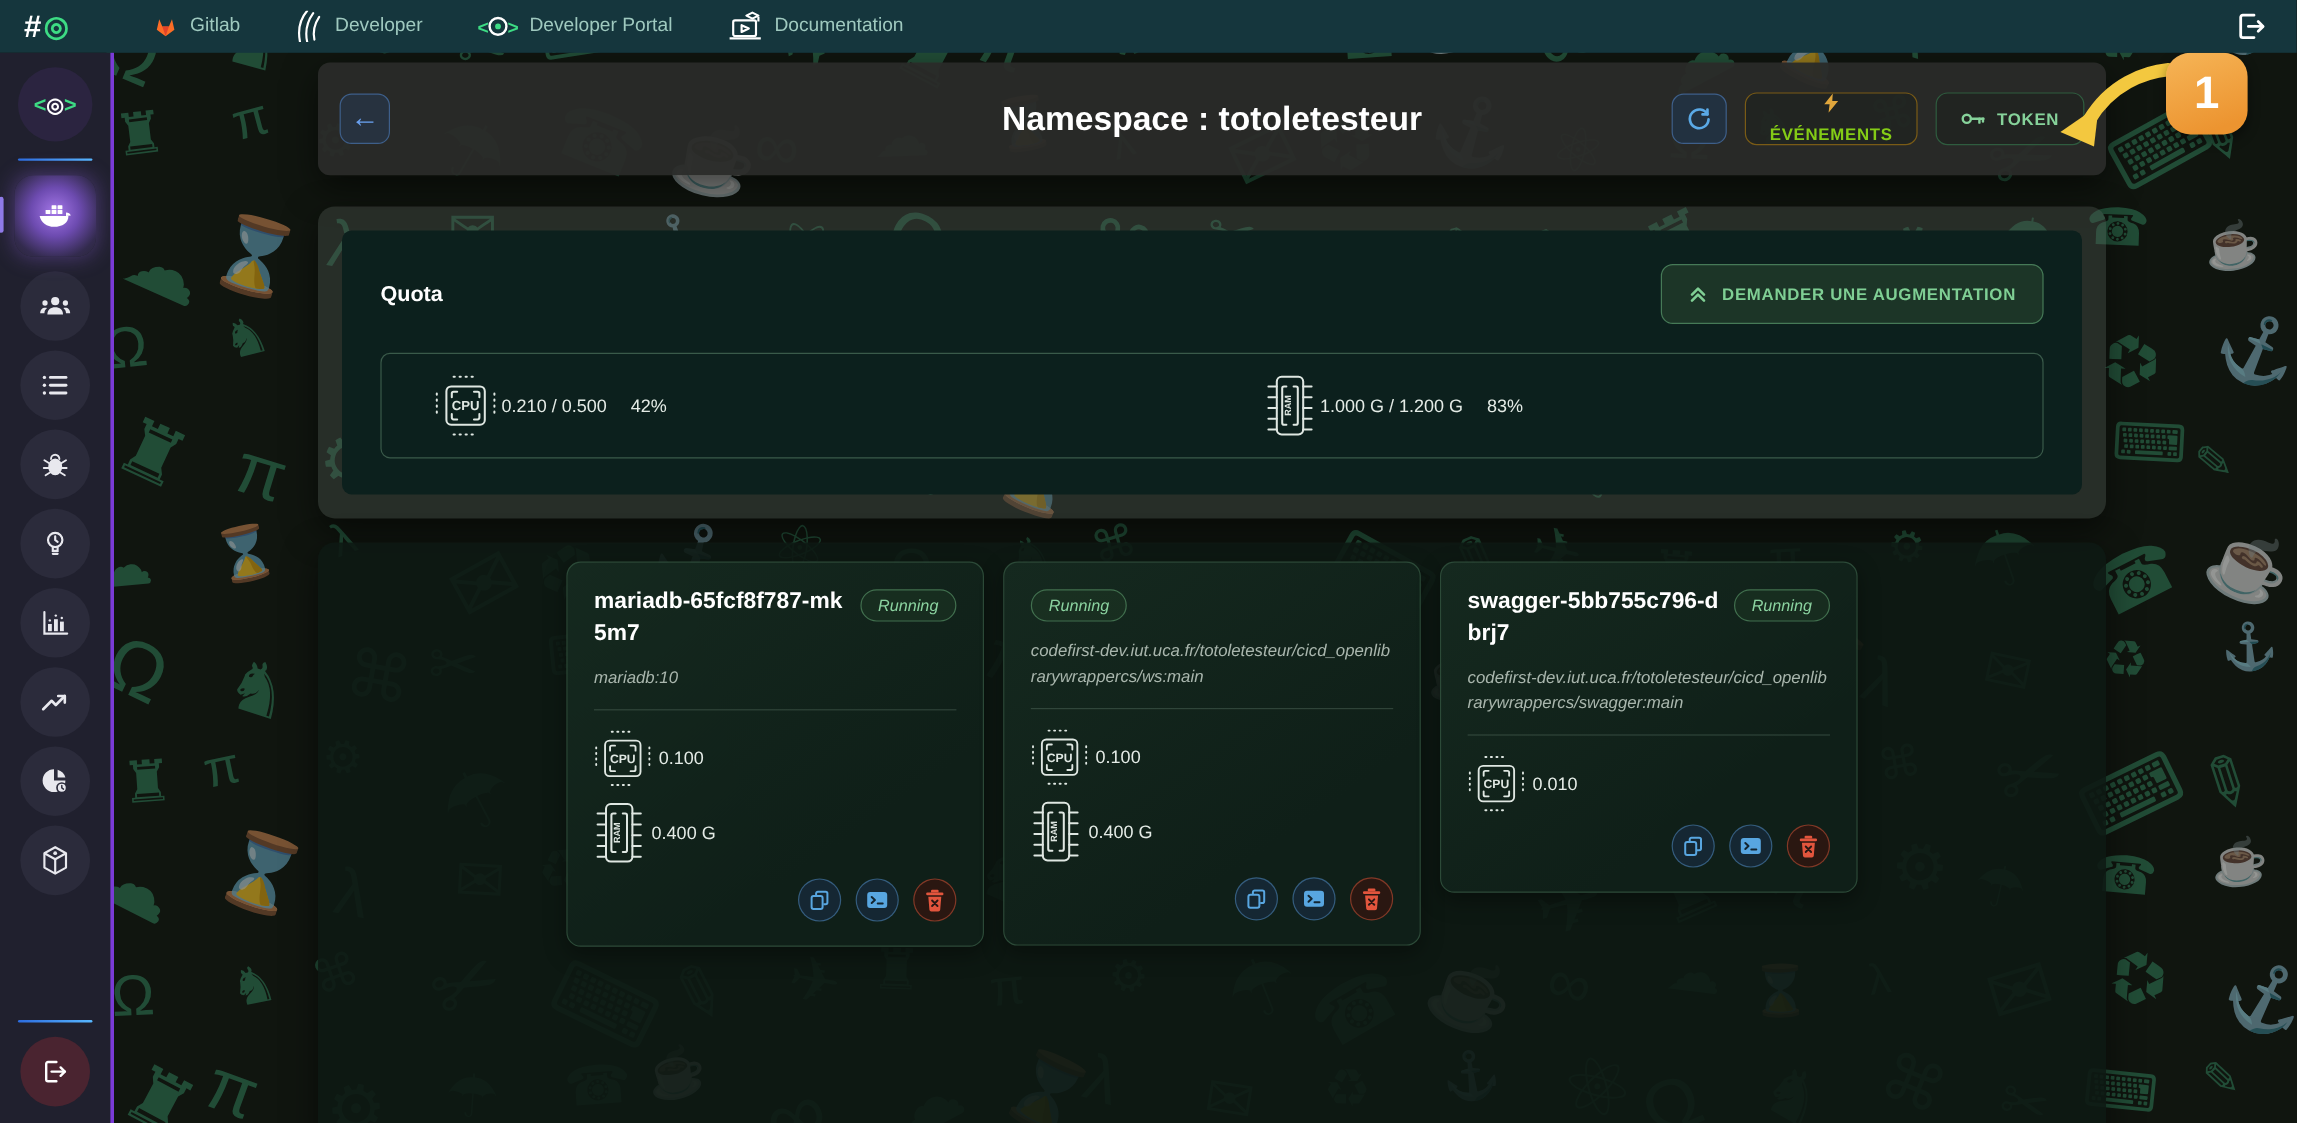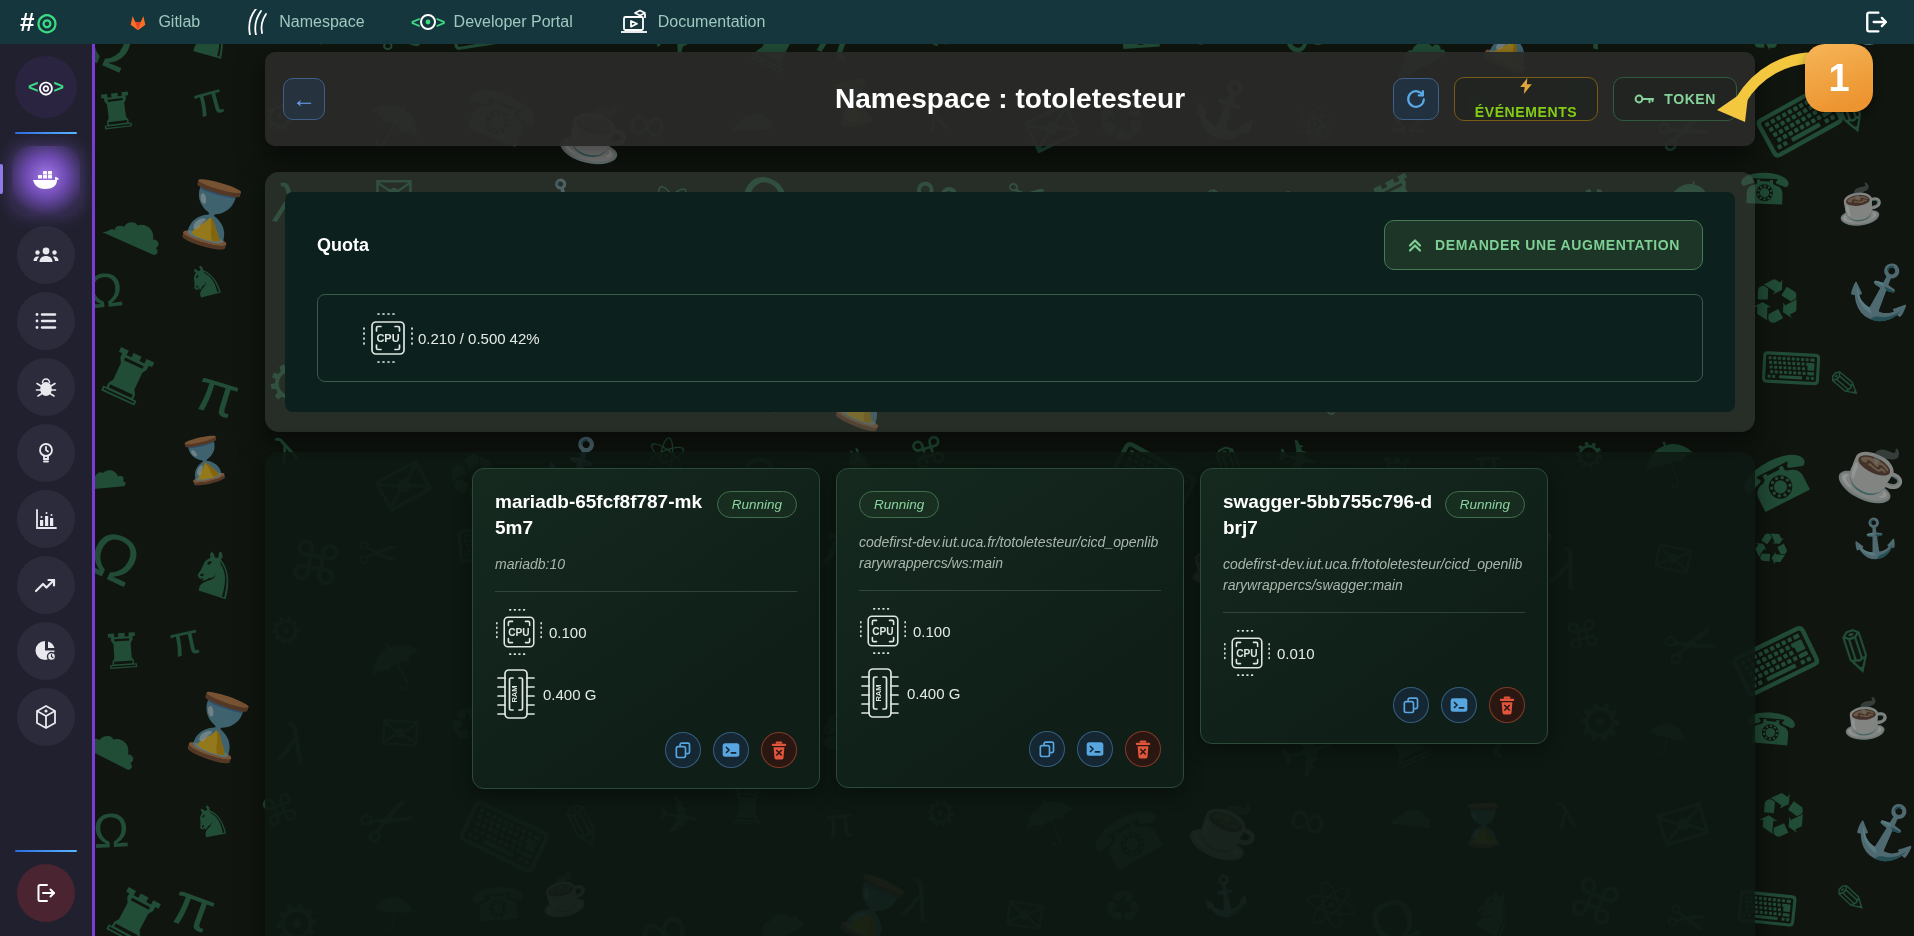--- a/index.html
+++ b/index.html
@@ -106,21 +106,21 @@
     height:50px; border-radius:10px; border:1px solid #467a57; background:#1c3527;
     color:#7fcf94; font-size:14px; font-weight:bold; letter-spacing:.6px;
     display:flex; align-items:center; gap:12px; padding:0 22px; cursor:pointer;
   }
   .quota-box {
     margin-top:24px; height:88px; border:1px solid #3a5a4a; border-radius:8px;
     display:flex; align-items:center;
   }
   .quota-metric { flex:1; display:flex; align-items:center; padding-left:44px; gap:4px; }
   .metric-text { font-size:15px; color:#e4ebe6; }
-  .metric-pct  { font-size:15px; color:#e4ebe6; }
+  .metric-pct  { font-size:15px; color:#e4ebe6; margin-left:16px; }
 
   
   .pods-panel {
     position:absolute; left:167px; top:408px; width:1490px; bottom:-20px;
     background:rgba(13,24,19,.9); border-radius:14px; z-index:3;
   }
   .pods-title { margin:26px 0 0 30px; font-size:18px; font-weight:bold; color:#ffffff; }
   .cards-row { display:flex; justify-content:center; align-items:flex-start; gap:16px; margin-top:16px; }
   .pod-card {
     width:348px; border-radius:12px; border:1px solid #2c4a38;
@@ -409,21 +409,21 @@
           <path d="M12 21 L9 12 h6 z" fill="#e24329"></path>
         </svg>
       <span>Gitlab</span>
     </div>
     <div class="nav-link">
       <svg class="ic" width="24" height="26" viewBox="0 0 24 26" fill="none" stroke="#ffffff" stroke-width="1.8" stroke-linecap="round">
           <path d="M4 26 C2 16 4 7 10 0"></path>
           <path d="M10 26 C8 17 10 9 15 2"></path>
           <path d="M16 24 C14.5 17 16 11 20 5"></path>
         </svg>
-      <span>Namespace</span>
+      <span>Developer</span>
     </div>
     <div class="nav-link">
       <svg class="ic" width="34" height="22" viewBox="0 0 34 22">
           <text x="0" y="17" font-size="16" font-weight="bold" fill="#3ddc84">&lt;</text>
           <circle cx="17" cy="11" r="7" fill="none" stroke="#ffffff" stroke-width="2"></circle>
           <circle cx="17" cy="11" r="2.4" fill="#3ddc84"></circle>
           <text x="25" y="17" font-size="16" font-weight="bold" fill="#3ddc84">&gt;</text>
         </svg>
       <span>Developer Portal</span>
     </div>
@@ -597,20 +597,30 @@
             <g stroke-dasharray="1 4">
                 <path d="M16 2 H36 M16 50 H36 M2 16 V36 M50 16 V36"></path>
               </g>
             <rect x="10" y="10" width="32" height="32" rx="4"></rect>
             <path d="M14.5 19 v-3 a1.5 1.5 0 0 1 1.5 -1.5 h3 M37.5 19 v-3 a1.5 1.5 0 0 0 -1.5 -1.5 h-3 M14.5 33 v3 a1.5 1.5 0 0 0 1.5 1.5 h3 M37.5 33 v3 a1.5 1.5 0 0 1 -1.5 1.5 h-3"></path>
             <text x="26" y="30" text-anchor="middle" font-size="11" font-weight="bold" fill="#dfe7e2" stroke="none">CPU</text>
           </svg>
           <span class="metric-text">0.210 / 0.500</span>
           <span class="metric-pct">42%</span>
         </div>
+        <div class="quota-metric">
+          <svg class="ic" width="42" height="56" viewBox="0 0 42 56" fill="none" stroke="#dfe7e2" stroke-width="1.7" stroke-linecap="round">
+            <path d="M3 12 h7 M3 21 h7 M3 30 h7 M3 39 h7 M3 48 h7 M32 12 h7 M32 21 h7 M32 30 h7 M32 39 h7 M32 48 h7"></path>
+            <rect x="10" y="4" width="22" height="48" rx="4"></rect>
+            <path d="M18 12 h-2 a1.5 1.5 0 0 0 -1.5 1.5 v29 a1.5 1.5 0 0 0 1.5 1.5 h2 M24 12 h2 a1.5 1.5 0 0 1 1.5 1.5 v29 a1.5 1.5 0 0 1 -1.5 1.5 h-2"></path>
+            <text transform="translate(21.5,28) rotate(-90)" text-anchor="middle" font-size="7.5" font-weight="bold" fill="#dfe7e2" stroke="none">RAM</text>
+          </svg>
+          <span class="metric-text">1.000 G / 1.200 G</span>
+          <span class="metric-pct">83%</span>
+        </div>
       </div>
     </div>
   </div>
 
   <div class="pods-panel panel-shadow">
     <div class="cards-row">
 
       <div class="pod-card">
         <div class="pod-head">
           <div class="pod-name">mariadb-65fcf8f787-mk5m7</div>

